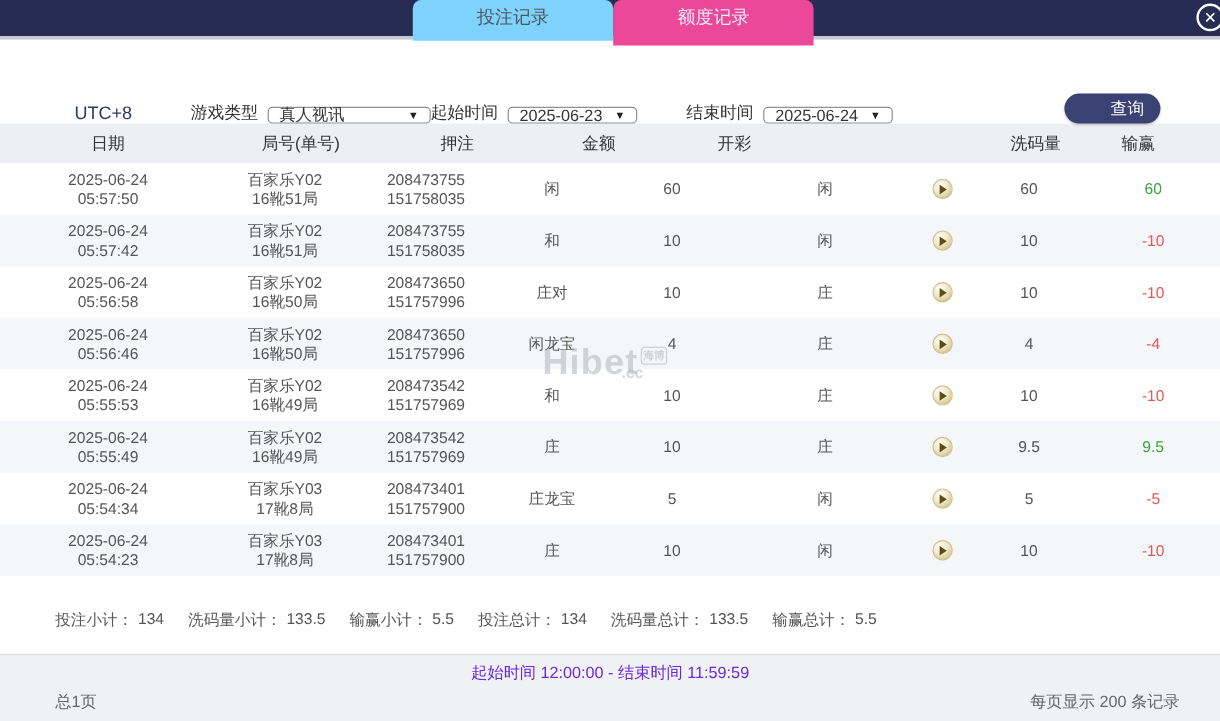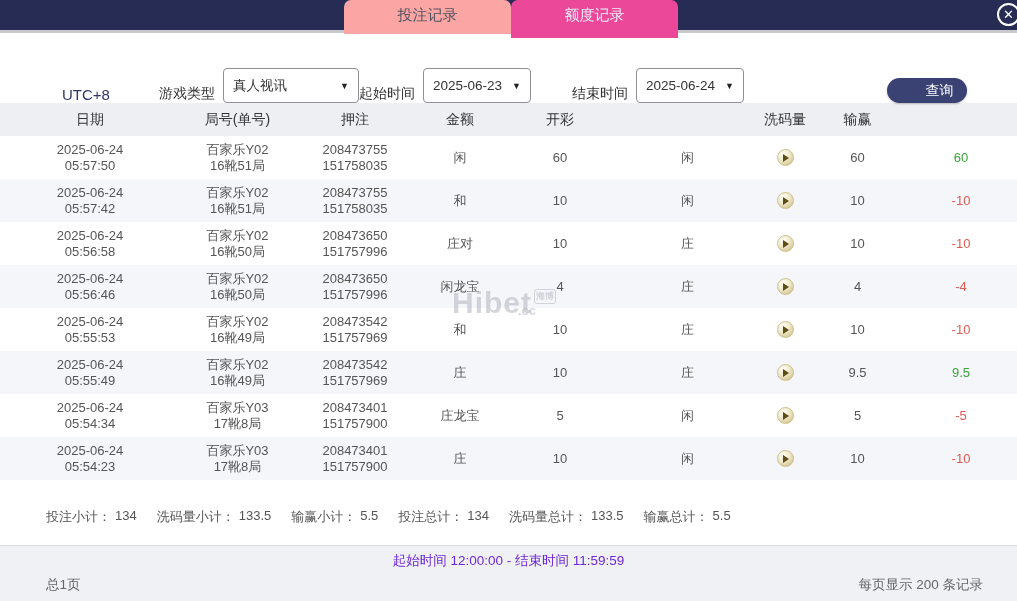--- a/index.html
+++ b/index.html
@@ -7,44 +7,44 @@
   body {
     font-family:"Liberation Sans","DejaVu Sans",sans-serif;
     background:#ffffff; color:#555; position:relative; overflow:hidden;
   }
   
   .topbar { height:30px; background:#272c55; position:relative; z-index:3; }
   .topbar-divider { height:3px; background:#c8cacf; position:relative; z-index:1; }
   .tabs { position:absolute; left:344px; top:0; display:flex; }
   .tab { width:167px; text-align:center; font-size:15px; cursor:pointer;
          border-radius:7px 7px 0 0; line-height:30px; }
-  .tab.active { background:#fca5a5; color:#53535e; height:34px; position:relative; z-index:4; }
+  .tab.active { background:#7dd3fc; color:#53535e; height:34px; position:relative; z-index:4; }
   .tab.inactive { background:#ec4899; color:#eceef8; height:38px; }
   .close-btn { position:absolute; top:3px; right:-3px; width:23px; height:23px;
     border:2px solid #ffffff; border-radius:50%; color:#ffffff; font-size:13px;
     line-height:19px; text-align:center; cursor:pointer; }
   
   .filterbar { height:70px; display:flex; align-items:flex-end; padding-left:62px; background:#fff; }
   .tz { color:#2f3768; font-size:15px; }
   .flabel { font-size:14px; color:#333; }
   .flabel.l1 { margin-left:49px; }
   .flabel.l2 { }
   .flabel.l3 { margin-left:41px; }
-  .select { margin-left:8px; height:35px; border:1px solid #8f8f94; border-radius:4px;
+  .select { margin-left:8px; height:14px; border:1px solid #8f8f94; border-radius:4px;
     background:#fff; display:flex; align-items:center; justify-content:space-between;
     padding:0 9px; font-size:13.5px; color:#333; cursor:pointer; }
   .select .arrow { font-size:9px; color:#222; margin-left:6px; }
   .sel-game { width:136px; }
   .sel-date { width:108px; }
   .query-btn { margin-left:auto; margin-right:50px; width:80px; height:25px;
     background:#3a4173; border:none; border-radius:13px; color:#fff; font-size:14px;
     cursor:pointer; box-shadow:0 1px 2px rgba(0,0,0,.25);padding-left:25px; }
   
   .grid-row { display:grid; grid-template-columns:180px 115px 120px 90px 110px 145px 50px 95px 112px; }
-  .thead { height:33px; background:#edeff3; }
+  .thead { height:33px; background:#edeff3;gap:13px; }
   .thead .cell { font-size:14px; color:#333; }
   .cell { display:flex; align-items:center; justify-content:center; text-align:center;
     font-size:13px; color:#555; }
   .trow { height:43px; background:#fff; }
   .trow.alt { background:#f4f6f9; }
   .cell.two { flex-direction:column; line-height:16px; }
   .winloss.pos { color:var(--win,#3aa53c); }
   .winloss.neg { color:var(--loss,#e25a52); }
   .play { width:17px; height:17px; border-radius:50%; cursor:pointer;
     background:radial-gradient(circle at 35% 28%, #fffef6 0%, #efe8c9 45%, #c9b478 100%);

